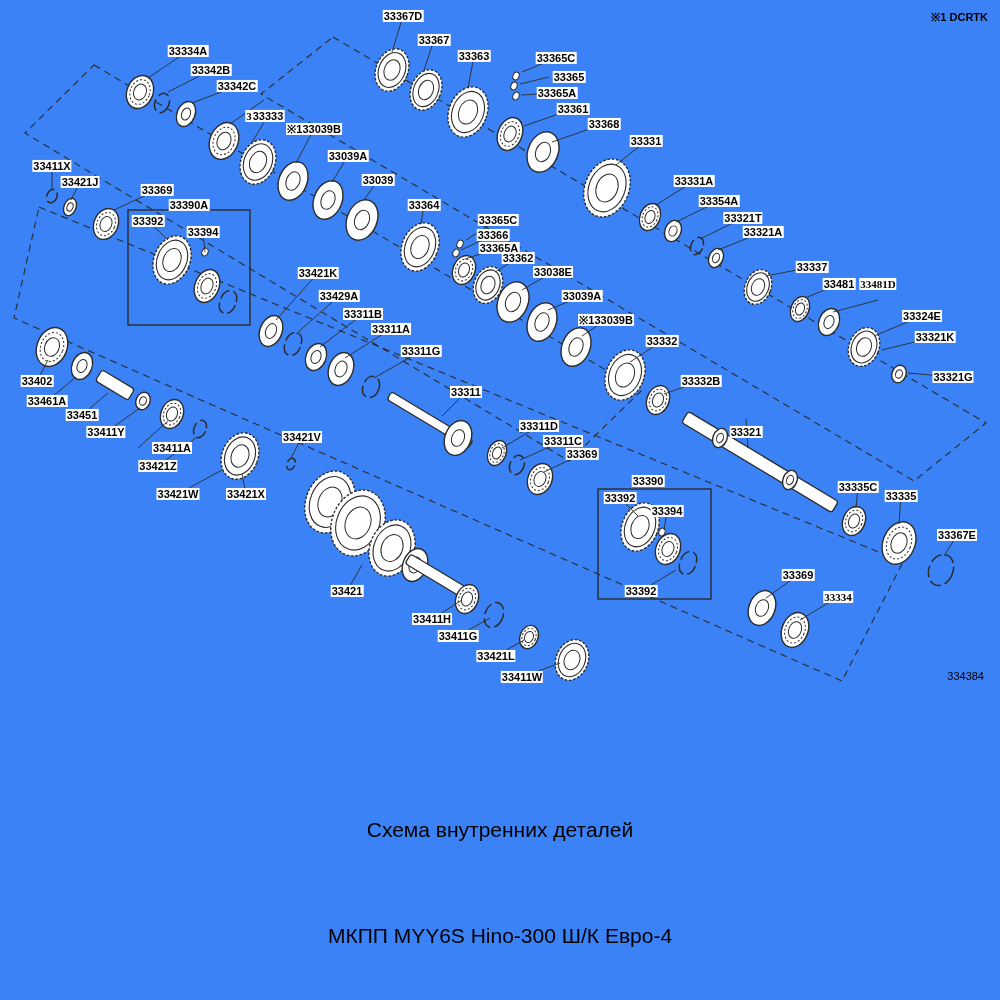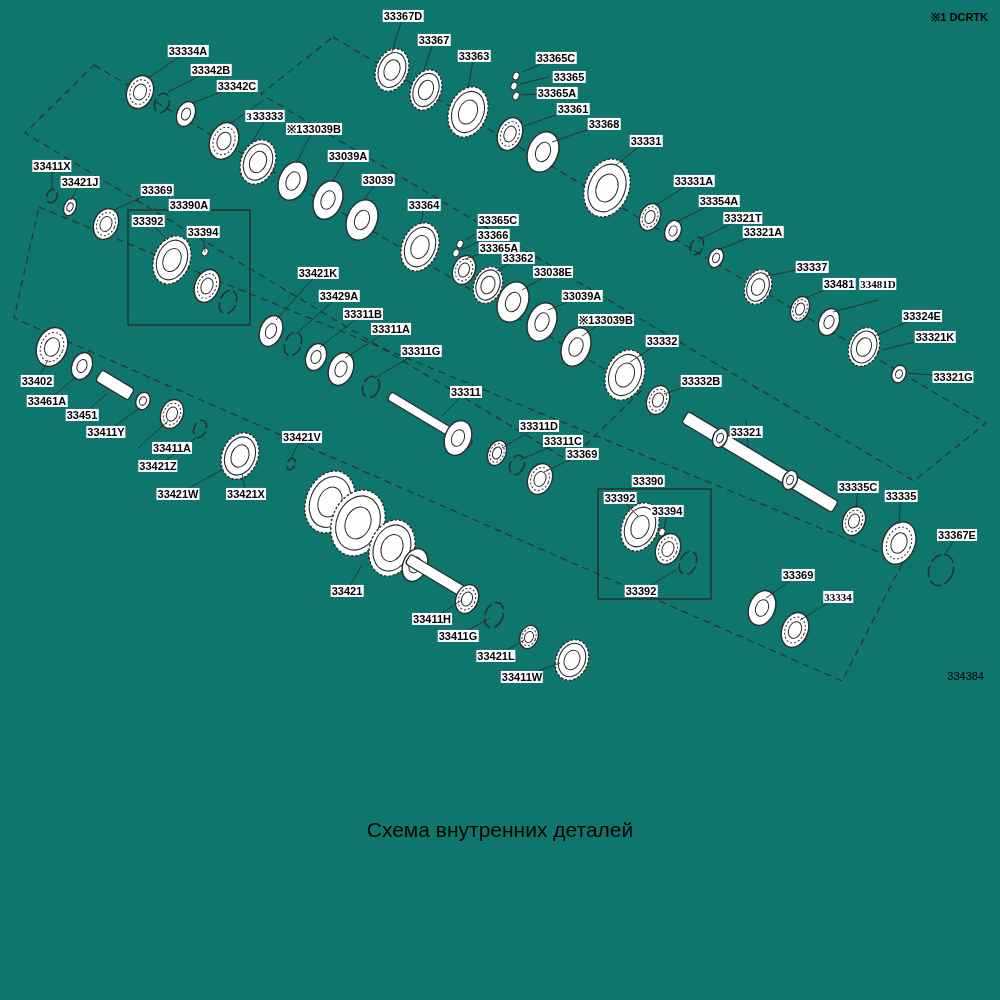--- a/index.html
+++ b/index.html
@@ -1,16 +1,16 @@
 <!DOCTYPE html>
 <html><head>
 <meta charset="utf-8">
 <style>
   html,body{margin:0;padding:0;background:#fff;}
-  .stage{position:relative;width:1000px;height:1000px;background:#0f766e;
+  .stage{position:relative;width:1000px;height:1000px;background:#3b82f6;
          font-family:"Liberation Sans",sans-serif;overflow:hidden;}
   #diagram{position:absolute;left:0;top:0;}
   #labels{position:absolute;left:0;top:0;width:1000px;height:720px;pointer-events:none;}
   .part-label{position:absolute;transform:translate(-50%,-50%);
               font-size:11px;font-weight:bold;color:#000;background:#ffffff;
               padding:0 1px;white-space:nowrap;line-height:1.1;}
   .note-topright{position:absolute;top:9px;right:12px;font-size:11px;font-weight:bold;color:#000;}
   .code-bottomright{position:absolute;top:670px;right:16px;font-size:11px;color:#000;}
   .cap{position:absolute;left:0;width:100%;text-align:center;font-size:21px;color:#000;}
   .cap1{top:818px;} .cap2{top:870px;} .cap3{top:924px;}
@@ -354,13 +354,14 @@
       <div class="part-label" style="left: 432px; top: 619px;">33411H</div>
       <div class="part-label" style="left: 458px; top: 636px;">33411G</div>
       <div class="part-label" style="left: 496px; top: 656px;">33421L</div>
       <div class="part-label" style="left: 522px; top: 677px;">33411W</div>
     </div>
 
   <div class="note-topright">※1 DCRTK</div>
   <div class="code-bottomright">334384</div>
 
   <div class="cap cap1">Схема внутренних деталей</div>
+  <div class="cap cap3">МКПП MYY6S Hino-300 Ш/К Евро-4</div>
 </div>
 
 </body></html>

